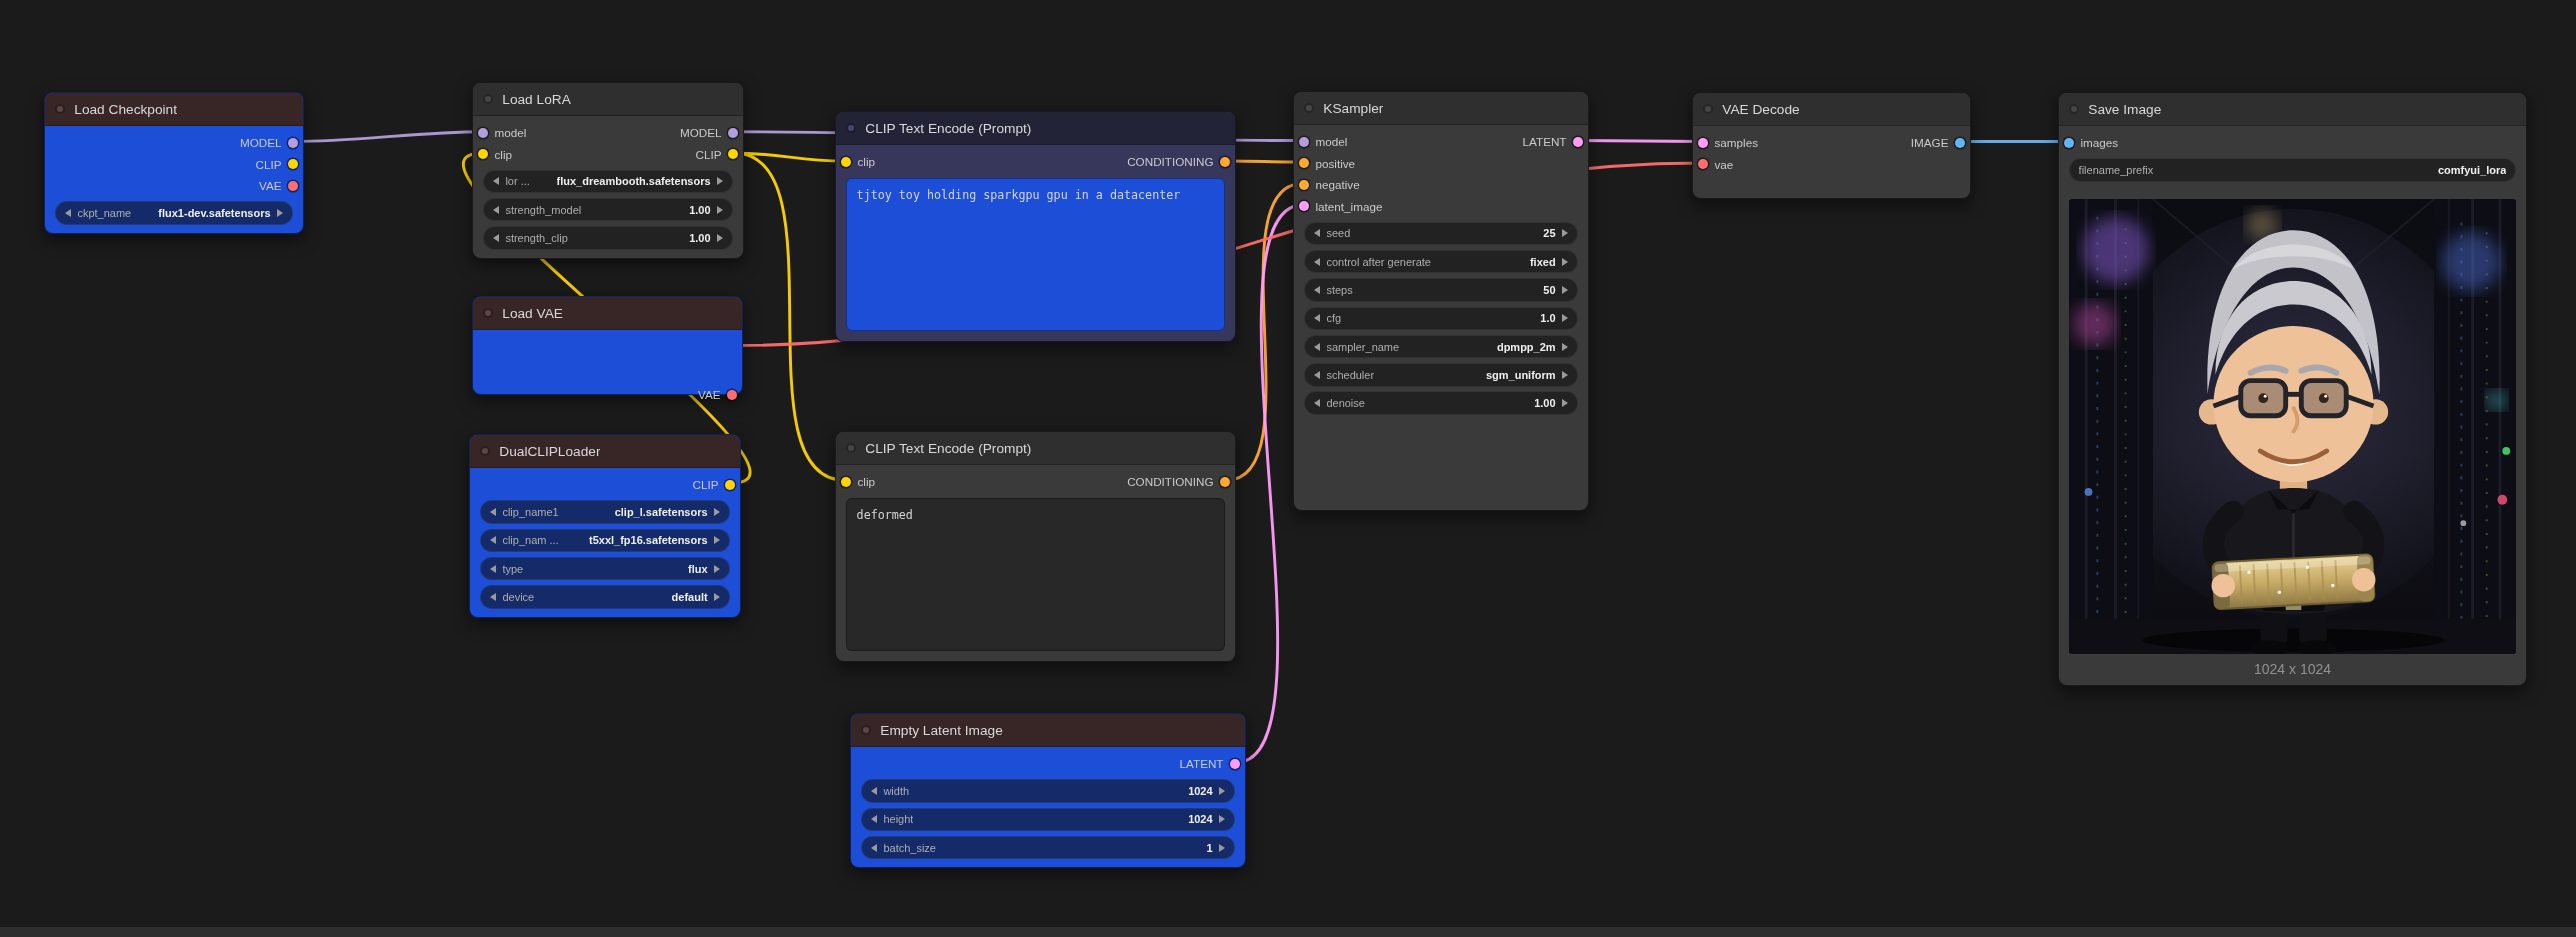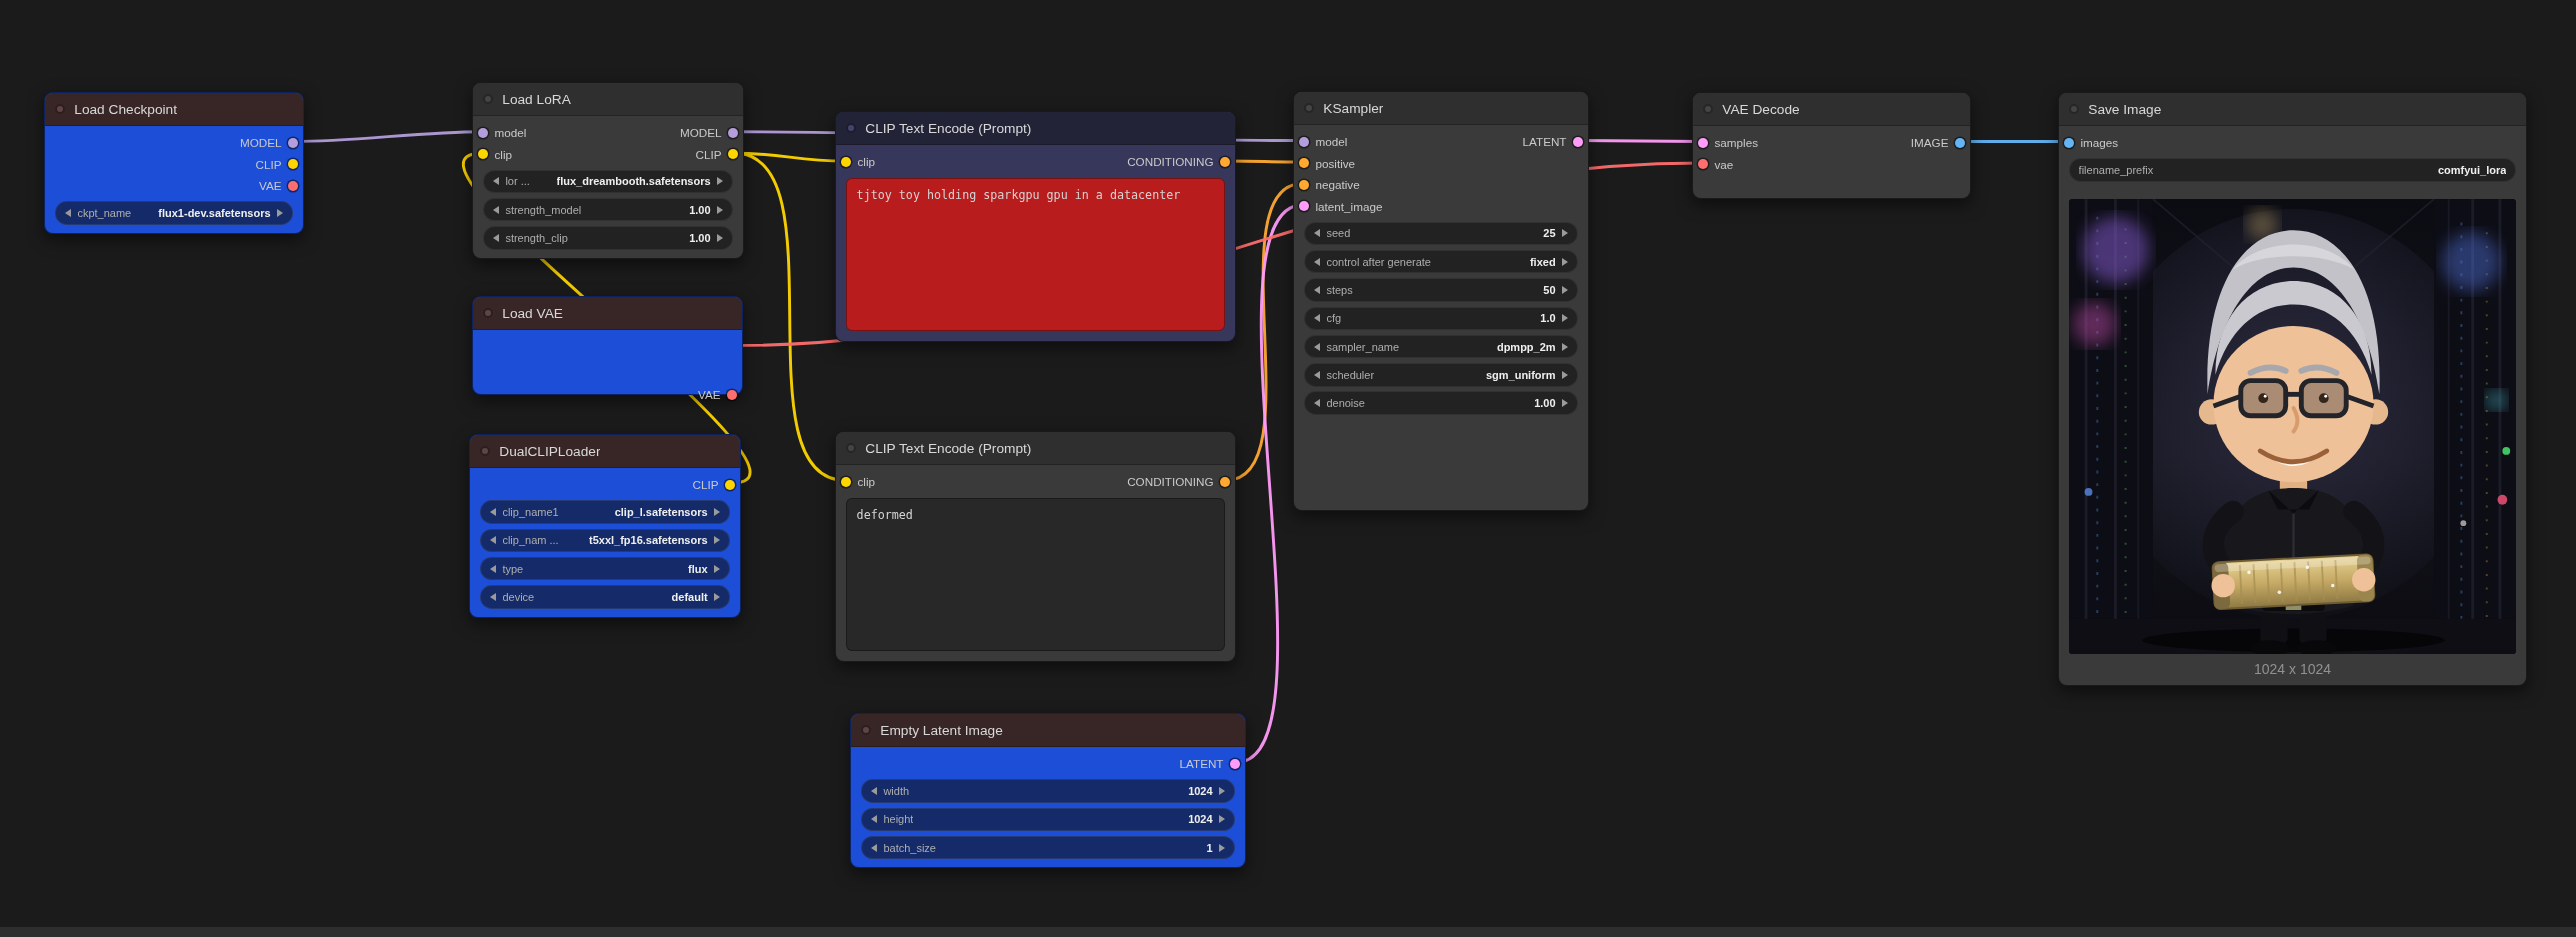--- a/index.html
+++ b/index.html
@@ -70,21 +70,21 @@
   .arr.r { border-left: 6.8px solid #9b9b9b; }
 
   .textarea {
     flex: 1; margin: 5.9px 9.8px 9.8px;
     background: #282828; border: 1px solid rgba(0,0,0,.35);
     border-radius: 5.9px; padding: 7.8px 9.8px;
     font-family: "DejaVu Sans Mono", monospace;
     font-size: 11.7px; line-height: 1.5; color: #d4d4d4;
     overflow: hidden;
   }
-  .blue .textarea { background: #b91c1c; }
+  .blue .textarea { background: #1d4ed8; }
 
   .preview {
     margin: 7.8px 9.8px 3.9px; height: 459px;
     background: #0b0b10; border-radius: 3.9px; overflow: hidden;
   }
   .caption { text-align: center; font-size: 14px; color: #919191; padding: 2.9px 0 7.8px; }
 
   .bottom-bar { position: absolute; left: 0; right: 0; bottom: 0; height: 9.8px; background: #2e2e2e; z-index: 3; }
 </style>
 </head>

